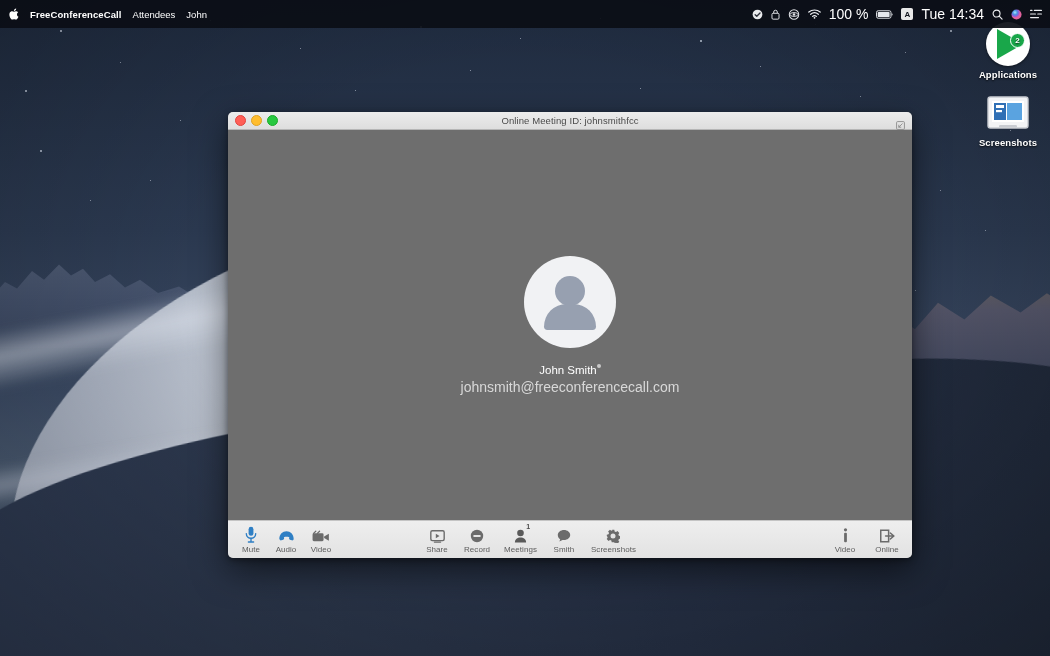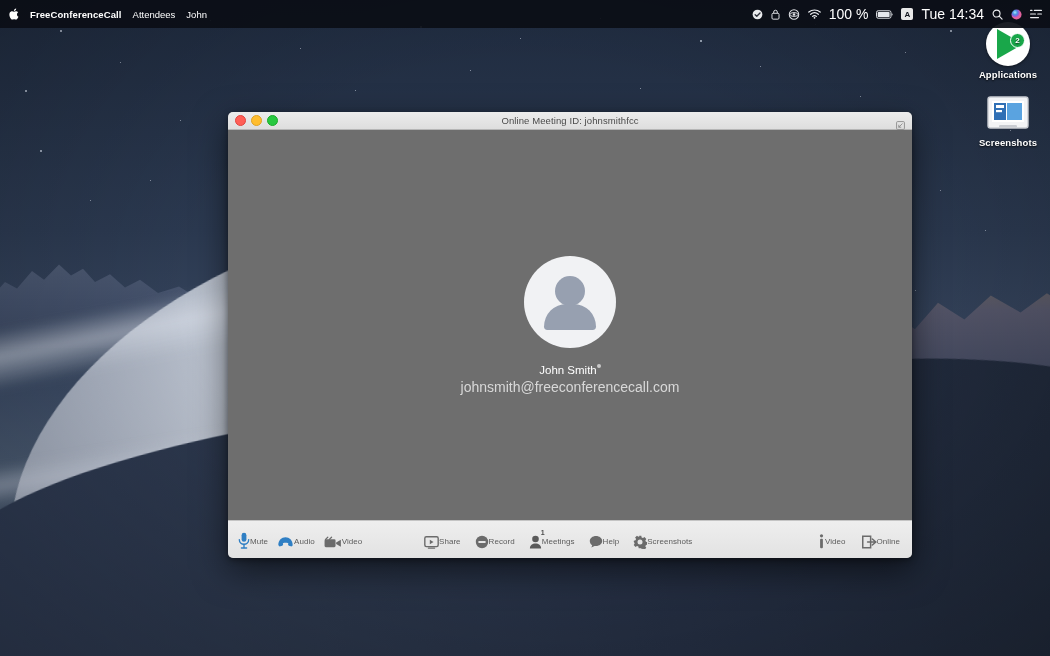--- a/index.html
+++ b/index.html
@@ -207,21 +207,21 @@
     background: linear-gradient(to bottom, #eeeeee 0%, #e2e2e2 100%);
     border-top: 1px solid #c4c4c4;
     display: flex; align-items: center;
     position: relative;
   }
   .tb-group { display: flex; align-items: flex-end; }
   .tb-left { padding-left: 10px; gap: 9px; }
   .tb-center { position: absolute; left: 196px; gap: 14px; display: flex; align-items: flex-end; }
   .tb-right { margin-left: auto; padding-right: 12px; gap: 16px; display: flex; align-items: flex-end; }
   .tb-btn {
-    display: flex; flex-direction: row; align-items: center; justify-content: flex-end;
+    display: flex; flex-direction: column; align-items: center; justify-content: flex-end;
     min-width: 26px; cursor: default; position: relative;
   }
   .tb-icon { height: 17px; display: flex; align-items: flex-end; justify-content: center; position: relative; }
   .tb-label { font-size: 8px; color: #5c5c5c; margin-top: 2px; letter-spacing: .05px; }
   .tb-badge {
     position: absolute; top: -3px; right: -3px;
     font-size: 7px; color: #4a4a4a; font-weight: bold;
   }
 </style>
 </head>
@@ -476,21 +476,21 @@
             <span class="tb-badge">1</span>
           </span>
           <span class="tb-label">Meetings</span>
         </div>
         <div class="tb-btn">
           <span class="tb-icon">
             <svg width="14" height="14" viewBox="0 0 14 14">
                 <path d="M7 1.1c3.4 0 6.2 2.2 6.2 5s-2.8 5-6.2 5c-.5 0-1-.05-1.5-.15L2.4 12.6l.8-2.3C1.7 9.4.8 8 .8 6.1c0-2.8 2.8-5 6.2-5z" fill="#6b6b6b"></path>
               </svg>
           </span>
-          <span class="tb-label">Help</span>
+          <span class="tb-label">Smith</span>
         </div>
         <div class="tb-btn">
           <span class="tb-icon">
             <svg width="14" height="14" viewBox="0 0 14 14">
                 <path d="M5.7.8h2.6l.35 1.7 1.35.55 1.45-.95 1.85 1.85-.95 1.45.55 1.35 1.7.35v2.6l-1.7.35-.55 1.35.95 1.45-1.85 1.85-1.45-.95-1.35.55L8.3 13.2H5.7l-.35-1.7-1.35-.55-1.45.95L.7 10.05l.95-1.45L1.1 7.25.8 6.9V5.7l1.7-.35.55-1.35L2.1 2.55 3.95.7l1.4.95 1.35-.55z" fill="#6b6b6b"></path>
                 <circle cx="7" cy="7" r="2.5" fill="#e4e4e4"></circle>
               </svg>
           </span>
           <span class="tb-label">Screenshots</span>
         </div>

